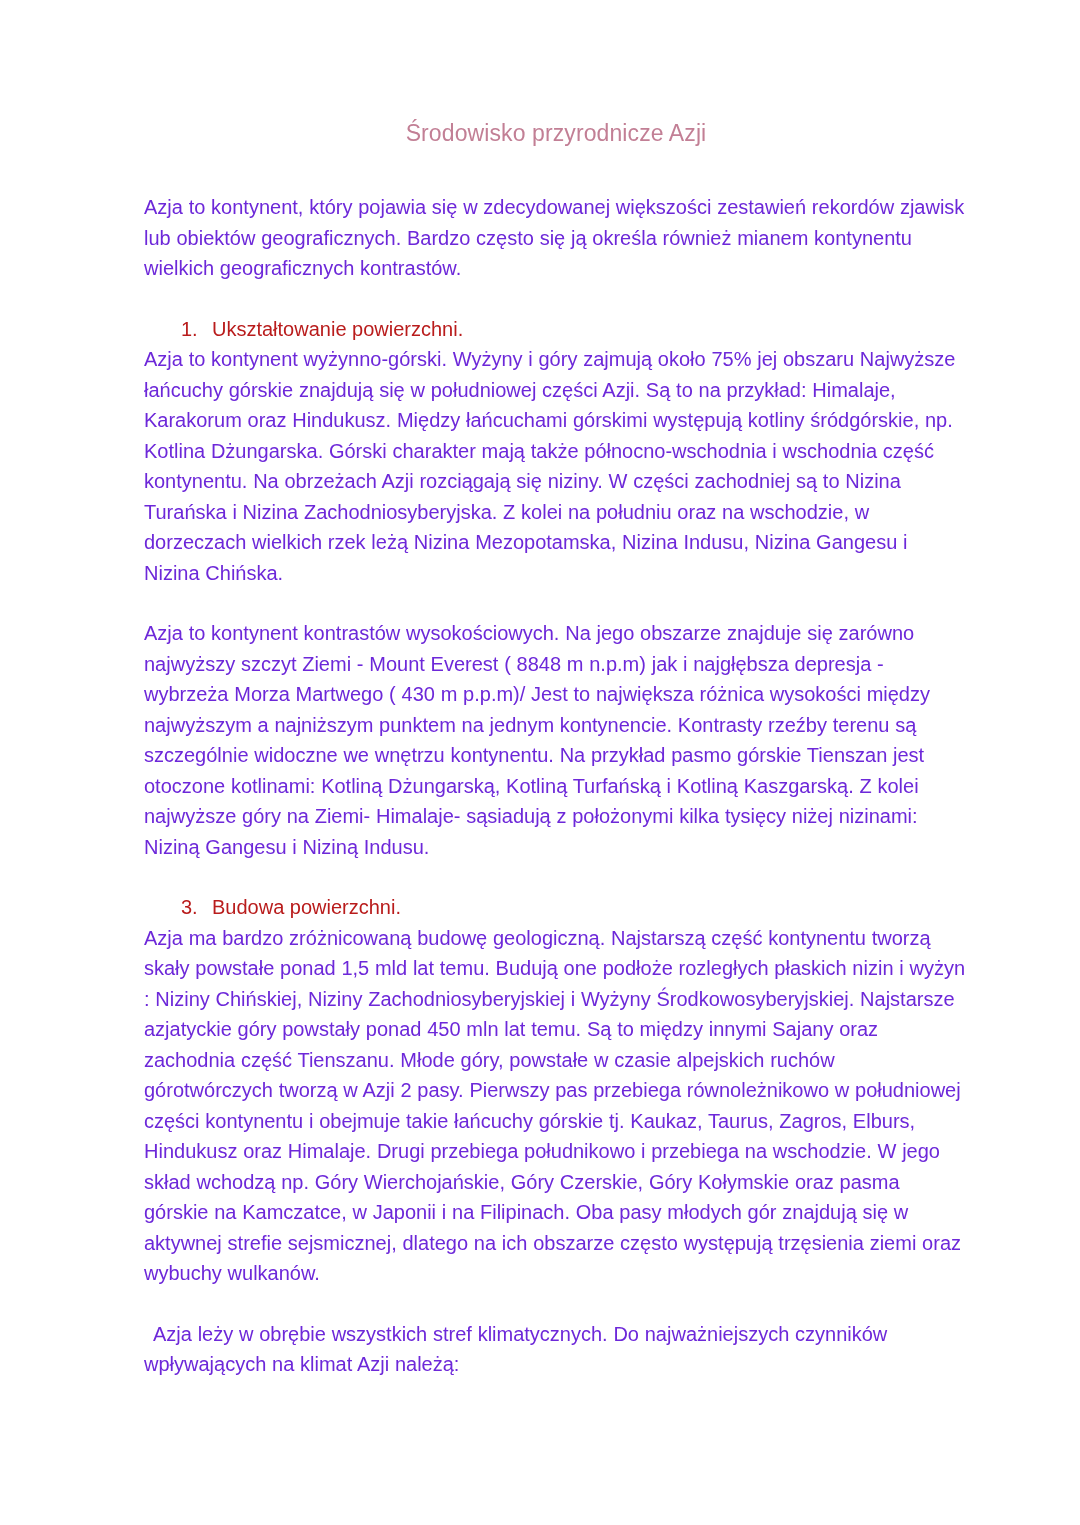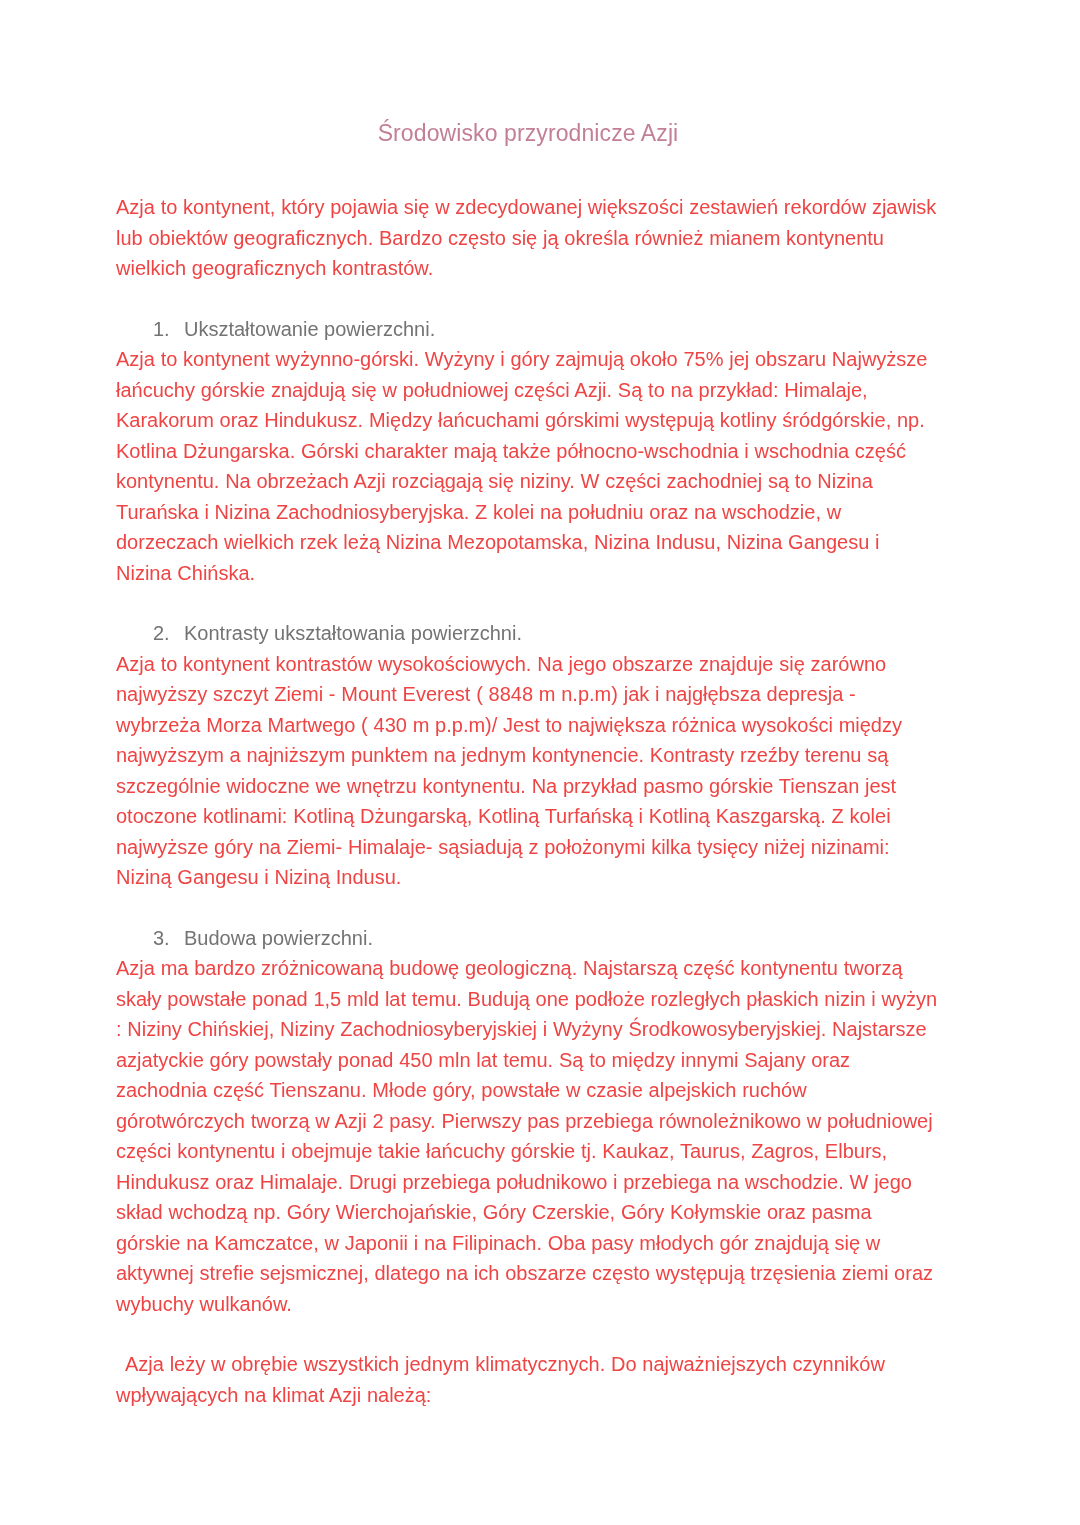--- a/index.html
+++ b/index.html
@@ -16,51 +16,51 @@
   .page {
     position: relative;
     width: 1080px;
     height: 1525px;
     background: #ffffff;
     overflow: hidden;
     box-sizing: border-box;
   }
   .content {
     position: absolute;
-    left: 116px;
+    left: 144px;
     top: 118px;
     width: 824px;
   }
   .doc-title {
     font-size: 23px;
     line-height: 30px;
     color: #c27f95;
     text-align: center;
     font-weight: 400;
     margin: 0 0 44px 0;
     letter-spacing: 0.1px;
   }
   .para {
     font-size: 20px;
     line-height: 30.5px;
-    color: #ef4444;
+    color: #6d28d9;
     margin: 0;
     text-align: left;
     word-spacing: 0.2px;
   }
   .para.indented {
     text-indent: 9px;
   }
   .gap {
     height: 30px;
   }
   .section-heading {
     font-size: 20px;
     line-height: 30.5px;
-    color: #737373;
+    color: #b91c1c;
     margin: 0;
     padding-left: 37px;
     white-space: nowrap;
   }
   .section-heading .num {
     display: inline-block;
     min-width: 31px;
   }
 </style>
 </head>
@@ -75,30 +75,27 @@
 
     <div class="gap"></div>
 
     <div class="section-heading">
       <span class="num">1.</span><span>Ukształtowanie powierzchni.</span>
     </div>
     <p class="para">Azja to kontynent wyżynno-górski. Wyżyny i góry zajmują około 75% jej obszaru Najwyższe łańcuchy górskie znajdują się w południowej części Azji. Są to na przykład: Himalaje, Karakorum oraz Hindukusz. Między łańcuchami górskimi występują kotliny śródgórskie, np. Kotlina Dżungarska. Górski charakter mają także północno-wschodnia i wschodnia część kontynentu. Na obrzeżach Azji rozciągają się niziny. W części zachodniej są to Nizina Turańska i Nizina Zachodniosyberyjska. Z kolei na południu oraz na wschodzie, w dorzeczach wielkich rzek leżą Nizina Mezopotamska, Nizina Indusu, Nizina Gangesu i Nizina Chińska.</p>
 
     <div class="gap"></div>
 
-    <div class="section-heading">
-      <span class="num">2.</span><span>Kontrasty ukształtowania powierzchni.</span>
-    </div>
     <p class="para">Azja to kontynent kontrastów wysokościowych. Na jego obszarze znajduje się zarówno najwyższy szczyt Ziemi - Mount Everest ( 8848 m n.p.m) jak i najgłębsza depresja - wybrzeża Morza Martwego ( 430 m p.p.m)/ Jest to największa różnica wysokości między najwyższym a najniższym punktem na jednym kontynencie. Kontrasty rzeźby terenu są szczególnie widoczne we wnętrzu kontynentu. Na przykład pasmo górskie Tienszan jest otoczone kotlinami: Kotliną Dżungarską, Kotliną Turfańską i Kotliną Kaszgarską. Z kolei najwyższe góry na Ziemi- Himalaje- sąsiadują z położonymi kilka tysięcy niżej nizinami: Niziną Gangesu i Niziną Indusu.</p>
 
     <div class="gap"></div>
 
     <div class="section-heading">
       <span class="num">3.</span><span>Budowa powierzchni.</span>
     </div>
     <p class="para">Azja ma bardzo zróżnicowaną budowę geologiczną. Najstarszą część kontynentu tworzą skały powstałe ponad 1,5 mld lat temu. Budują one podłoże rozległych płaskich nizin i wyżyn : Niziny Chińskiej, Niziny Zachodniosyberyjskiej i Wyżyny Środkowosyberyjskiej. Najstarsze azjatyckie góry powstały ponad 450 mln lat temu. Są to między innymi Sajany oraz zachodnia część Tienszanu. Młode góry, powstałe w czasie alpejskich ruchów górotwórczych tworzą w Azji 2 pasy. Pierwszy pas przebiega równoleżnikowo w południowej części kontynentu i obejmuje takie łańcuchy górskie tj. Kaukaz, Taurus, Zagros, Elburs, Hindukusz oraz Himalaje. Drugi przebiega południkowo i przebiega na wschodzie. W jego skład wchodzą np. Góry Wierchojańskie, Góry Czerskie, Góry Kołymskie oraz pasma górskie na Kamczatce, w Japonii i na Filipinach. Oba pasy młodych gór znajdują się w aktywnej strefie sejsmicznej, dlatego na ich obszarze często występują trzęsienia ziemi oraz wybuchy wulkanów.</p>
 
     <div class="gap"></div>
 
-    <p class="para indented">Azja leży w obrębie wszystkich jednym klimatycznych. Do najważniejszych czynników wpływających na klimat Azji należą:</p>
+    <p class="para indented">Azja leży w obrębie wszystkich stref klimatycznych. Do najważniejszych czynników wpływających na klimat Azji należą:</p>
 
   </div>
 </div>
 
 </body></html>

